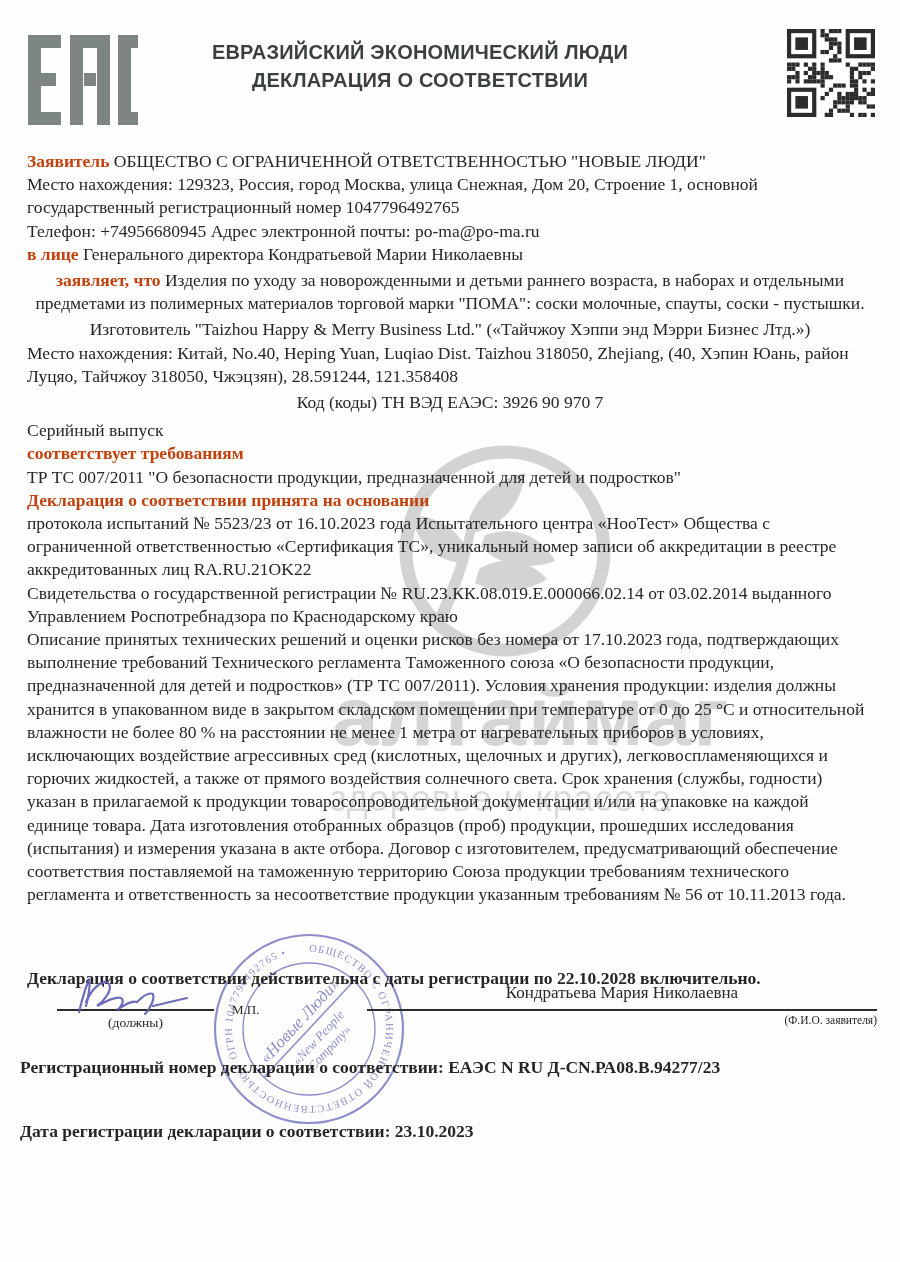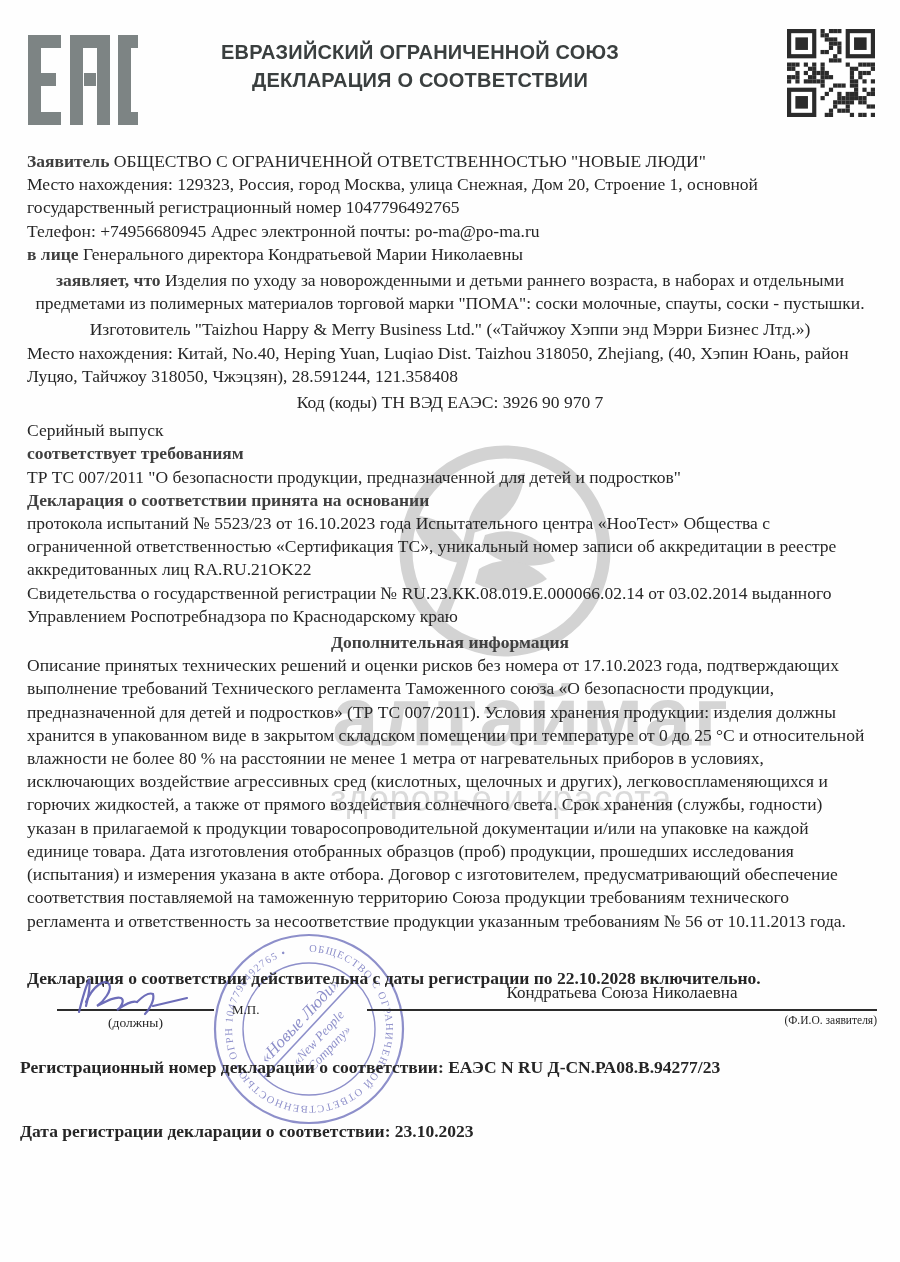--- a/index.html
+++ b/index.html
@@ -26,21 +26,21 @@
   .wm-tagline{
     left:330px; top:778px; width:430px; font-family:"Liberation Sans", sans-serif;
     font-size:36px; color:#c3c3c3; opacity:.6; letter-spacing:1px;
   }
   
   .content{
     position:absolute; left:27px; top:150px; width:846px; z-index:1;
     font-size:17.5px; line-height:23.2px;
   }
   .content p{margin:0;}
-  .content b{color:#404040;}
+  .content b{color:#c2410c;}
   .mt-sm{margin-top:3px !important;text-align:center;}
   .mt-md{margin-top:5px !important;}
   
   .validity{position:absolute; left:27px; top:953px; width:846px; font-size:17.5px; font-weight:bold; z-index:1;margin-top:15px;}
   .sig-line{position:absolute; left:57px; top:1009px; width:157px; border-top:2.5px solid #2c2c2c; z-index:1;}
   .sig-caption{position:absolute; left:57px; top:1015px; width:157px; text-align:center; font-size:13.5px; z-index:1;}
   .mp{position:absolute; left:232px; top:988px; font-size:13px; z-index:1;margin-top:14px;}
   .fio-line{position:absolute; left:367px; top:1009px; width:510px; border-top:2.5px solid #2c2c2c; z-index:1;}
   .fio-name{position:absolute; left:367px; top:983px; width:510px; text-align:center; font-size:17px; z-index:1;}
   .fio-caption{position:absolute; left:367px; top:1014px; width:510px; text-align:right; font-size:11.5px; z-index:1;}
@@ -82,21 +82,21 @@
     <rect x="69" y="2" width="13" height="90"></rect>
     <rect x="55" y="2" width="14" height="13"></rect>
     <rect x="56" y="40" width="12" height="13"></rect>
 
     <rect x="90" y="2" width="13" height="90"></rect>
     <rect x="103" y="2" width="7" height="13"></rect>
     <rect x="103" y="79" width="7" height="13"></rect>
   </svg>
 
   <div class="doc-title">
-    <div>ЕВРАЗИЙСКИЙ ОГРАНИЧЕННОЙ СОЮЗ</div>
+    <div>ЕВРАЗИЙСКИЙ ЭКОНОМИЧЕСКИЙ ЛЮДИ</div>
     <div>ДЕКЛАРАЦИЯ О СООТВЕТСТВИИ</div>
   </div>
 
   <svg class="qr" viewBox="0 0 84 84">
     <rect x="0" y="0" width="84" height="84" fill="#ffffff"></rect>
     <g id="qr-cells" fill="#2b2b2b">
         <rect x="0" y="0" width="28" height="28"></rect>
         <rect x="4" y="4" width="20" height="20" fill="#ffffff"></rect>
         <rect x="8" y="8" width="12" height="12"></rect>
         <rect x="56" y="0" width="28" height="28"></rect>
@@ -233,21 +233,20 @@
     <p class="mt-sm"><b>заявляет, что</b><span> Изделия по уходу за новорожденными и детьми раннего возраста, в наборах и отдельными предметами из полимерных материалов торговой марки "ПОМА": соски молочные, спауты, соски - пустышки.</span></p>
     <p class="mt-sm">Изготовитель "Taizhou Happy &amp; Merry Business Ltd." («Тайчжоу Хэппи энд Мэрри Бизнес Лтд.»)</p>
     <p>Место нахождения: Китай, No.40, Heping Yuan, Luqiao Dist. Taizhou 318050, Zhejiang, (40, Хэпин Юань, район Луцяо, Тайчжоу 318050, Чжэцзян), 28.591244, 121.358408</p>
     <p class="mt-sm">Код (коды) ТН ВЭД ЕАЭС: 3926 90 970 7</p>
     <p class="mt-md">Серийный выпуск</p>
     <p><b>соответствует требованиям</b></p>
     <p>ТР ТС 007/2011 "О безопасности продукции, предназначенной для детей и подростков"</p>
     <p><b>Декларация о соответствии принята на основании</b></p>
     <p>протокола испытаний № 5523/23 от 16.10.2023 года Испытательного центра «НооТест» Общества с ограниченной ответственностью «Сертификация ТС», уникальный номер записи об аккредитации в реестре аккредитованных лиц RA.RU.21OK22</p>
     <p>Свидетельства о государственной регистрации № RU.23.КК.08.019.Е.000066.02.14 от 03.02.2014 выданного Управлением Роспотребнадзора по Краснодарскому краю</p>
-    <p class="mt-sm"><b>Дополнительная информация</b></p>
     <p>Описание принятых технических решений и оценки рисков без номера от 17.10.2023 года, подтверждающих выполнение требований Технического регламента Таможенного союза «О безопасности продукции, предназначенной для детей и подростков» (ТР ТС 007/2011). Условия хранения продукции: изделия должны хранится в упакованном виде в закрытом складском помещении при температуре от 0 до 25 °С и относительной влажности не более 80 % на расстоянии не менее 1 метра от нагревательных приборов в условиях, исключающих воздействие агрессивных сред (кислотных, щелочных и других), легковоспламеняющихся и горючих жидкостей, а также от прямого воздействия солнечного света. Срок хранения (службы, годности) указан в прилагаемой к продукции товаросопроводительной документации и/или на упаковке на каждой единице товара. Дата изготовления отобранных образцов (проб) продукции, прошедших исследования (испытания) и измерения указана в акте отбора. Договор с изготовителем, предусматривающий обеспечение соответствия поставляемой на таможенную территорию Союза продукции требованиям технического регламента и ответственность за несоответствие продукции указанным требованиям № 56 от 10.11.2013 года.</p>
   </div>
 
   <div class="validity">Декларация о соответствии действительна с даты регистрации по 22.10.2028 включительно.</div>
 
   <svg class="stamp" viewBox="0 0 212 198">
     <defs>
       <path id="ringPath" d="M 106,22 a 77,77 0 1,1 -0.01,0" fill="none"></path>
     </defs>
     <g stroke="#7a7cc1" fill="none">
@@ -270,20 +269,20 @@
       <path d="M14,40 C17,28 20,16 24,8 C26,14 23,26 21,34"></path>
       <path d="M21,30 C28,14 40,6 44,12 C48,18 38,30 32,34 C40,30 50,24 56,26 C60,28 56,36 52,38 C58,34 66,28 72,30"></path>
       <path d="M72,30 C78,24 84,20 88,22 C90,28 84,38 80,42"></path>
       <path d="M88,34 L122,26"></path>
     </g>
   </svg>
 
   <div class="sig-line"></div>
   <div class="sig-caption">(должны)</div>
   <div class="mp">М.П.</div>
-  <div class="fio-name">Кондратьева Союза Николаевна</div>
+  <div class="fio-name">Кондратьева Мария Николаевна</div>
   <div class="fio-line"></div>
   <div class="fio-caption">(Ф.И.О. заявителя)</div>
 
   <div class="reg-number"><span>Регистрационный номер декларации о соответствии: </span><span>ЕАЭС N RU Д-CN.РА08.В.94277/23</span></div>
   <div class="reg-date"><span>Дата регистрации декларации о соответствии: </span><span>23.10.2023</span></div>
 
 </div>
 
 </body></html>

